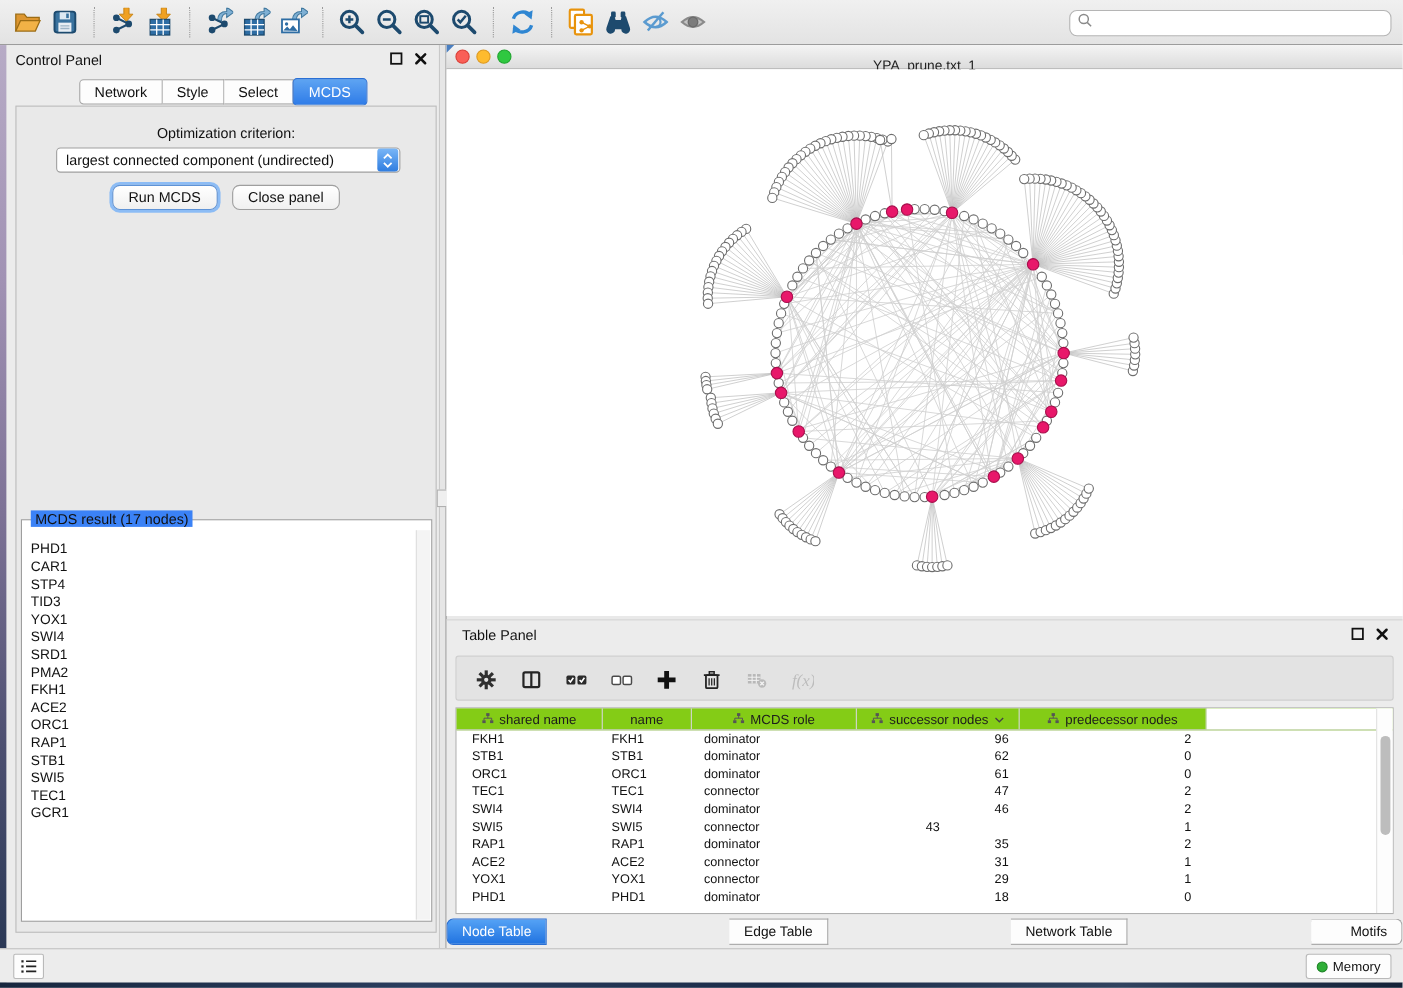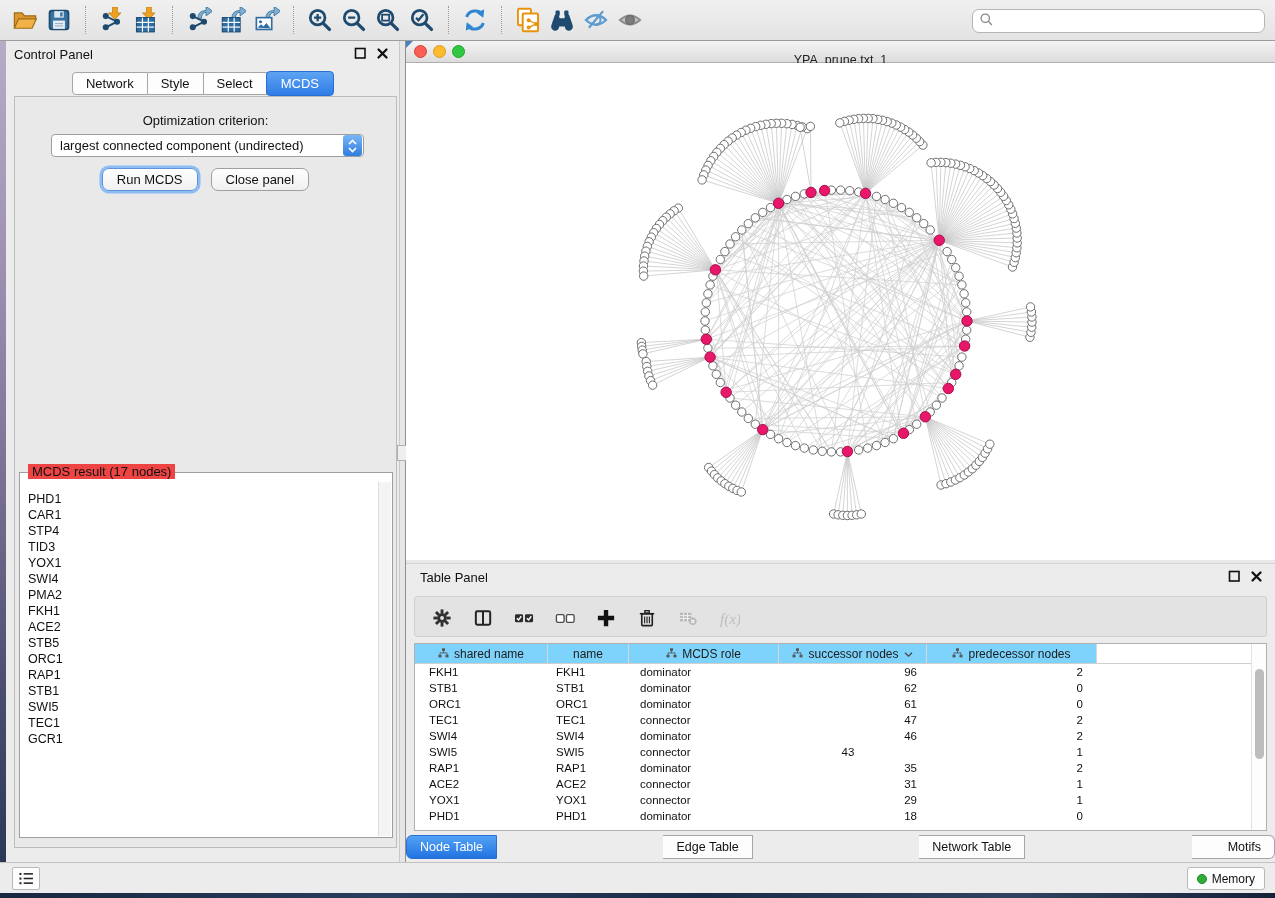--- a/index.html
+++ b/index.html
@@ -48,21 +48,21 @@
   #criterion-select .stepper { width:19px; height:21px; border-radius:3px; margin-right:1px;
     background:linear-gradient(#79b6f7,#2f7de0); display:flex; flex-direction:column; align-items:center; justify-content:center; }
   .stepper svg { width:9px; height:7px; }
   #cp-buttons { position:absolute; left:0; top:71px; width:100%; display:flex; justify-content:center; gap:13px; }
   .jbutton { font-size:13px; background:linear-gradient(#ffffff,#f0f0f0); border:1px solid #9f9f9f;
     border-radius:7px; padding:3px 14px; color:#111; }
   .jbutton.focus { box-shadow:0 0 0 2.5px #8cbcf5; border-color:#5f93d6; }
 
   #result-group { position:absolute; left:4px; top:367px; width:374px; height:374px; }
   #result-box { position:absolute; left:0; top:8px; width:374px; height:366px; background:#fff; border:1px solid #9e9e9e; }
-  #result-legend { position:absolute; left:9px; top:0; background:#ef4444; padding:0 4px; font-size:13px; }
+  #result-legend { position:absolute; left:9px; top:0; background:#3b82f6; padding:0 4px; font-size:13px; }
   #result-list { position:absolute; left:1px; top:14px; bottom:9px; right:15px; overflow:hidden; padding:4px 0 0 7px; }
   .result-item { font-size:12.5px; height:16px; line-height:16px; }
   #result-scroll { position:absolute; right:1px; top:9px; bottom:1px; width:13px; background:#f4f4f4; border-left:1px solid #dedede; }
 
   
   #v-splitter { position:absolute; left:400px; top:41px; width:6px; height:821px; background:#e6e6e6; border-right:1px solid #8f8f8f; }
   #v-splitter .grip { position:absolute; left:-3px; top:404px; width:10px; height:16px; background:#efefef; border:1px solid #b0b0b0; }
 
   
   #network-window { position:absolute; left:406px; top:41px; width:869px; height:519px; background:#fff; }
@@ -79,21 +79,21 @@
   
   #table-panel { position:absolute; left:406px; top:563px; width:869px; height:299px; background:#ececec; border-top:1px solid #d4d4d4; }
   #tp-header { height:27px; display:flex; align-items:center; padding:0 10px 0 14px; font-size:13px; }
   #tp-toolbar { position:absolute; left:8px; top:32px; width:853px; height:41px; background:#e3e3e3;
     border:1px solid #cfcfcf; border-radius:3px; display:flex; align-items:center; padding-left:15px; gap:17px; }
   .tp-tool { width:24px; height:24px; display:flex; align-items:flex-end; justify-content:center; }
   .tp-tool svg { width:21px; height:21px; }
   .tp-tool.disabled { opacity:.55; }
 
   #tp-table { position:absolute; left:8px; top:79px; width:853px; height:188px; background:#fff; border:1px solid #b0b0b0; }
-  #tp-thead { display:flex; height:20px; background:#7dd3fc; border-bottom:1px solid #cfcfcf; }
+  #tp-thead { display:flex; height:20px; background:#84cc16; border-bottom:1px solid #cfcfcf; }
   .th { display:flex; align-items:center; justify-content:center; gap:5px; font-size:12px; color:#1c1c1c;
         border-right:1px solid #d6d6d6; }
   .th svg.hier { width:11px; height:10px; }
   .th svg.caret { width:9px; height:7px; }
   .trow { display:flex; height:16px; }
   .td { font-size:11.5px; line-height:16px; white-space:nowrap; overflow:hidden; }
   .td.num { text-align:right; }
   #tp-scroll { position:absolute; right:0; top:0; bottom:0; width:15px; background:#fdfdfd; border-left:1px solid #e2e2e2; }
   #tp-thumb { position:absolute; left:2.5px; top:25px; width:9px; height:90px; background:#bdbdbd; border-radius:5px; }
 
@@ -360,24 +360,24 @@
 
       <div id="result-group">
         <div id="result-box">
           <div id="result-list">
               <div class="result-item">PHD1</div>
               <div class="result-item">CAR1</div>
               <div class="result-item">STP4</div>
               <div class="result-item">TID3</div>
               <div class="result-item">YOX1</div>
               <div class="result-item">SWI4</div>
+              <div class="result-item">SRD1</div>
               <div class="result-item">PMA2</div>
               <div class="result-item">FKH1</div>
               <div class="result-item">ACE2</div>
-              <div class="result-item">STB5</div>
               <div class="result-item">ORC1</div>
               <div class="result-item">RAP1</div>
               <div class="result-item">STB1</div>
               <div class="result-item">SWI5</div>
               <div class="result-item">TEC1</div>
               <div class="result-item">GCR1</div>
             </div>
           <div id="result-scroll"></div>
         </div>
         <div id="result-legend">MCDS result (17 nodes)</div>

